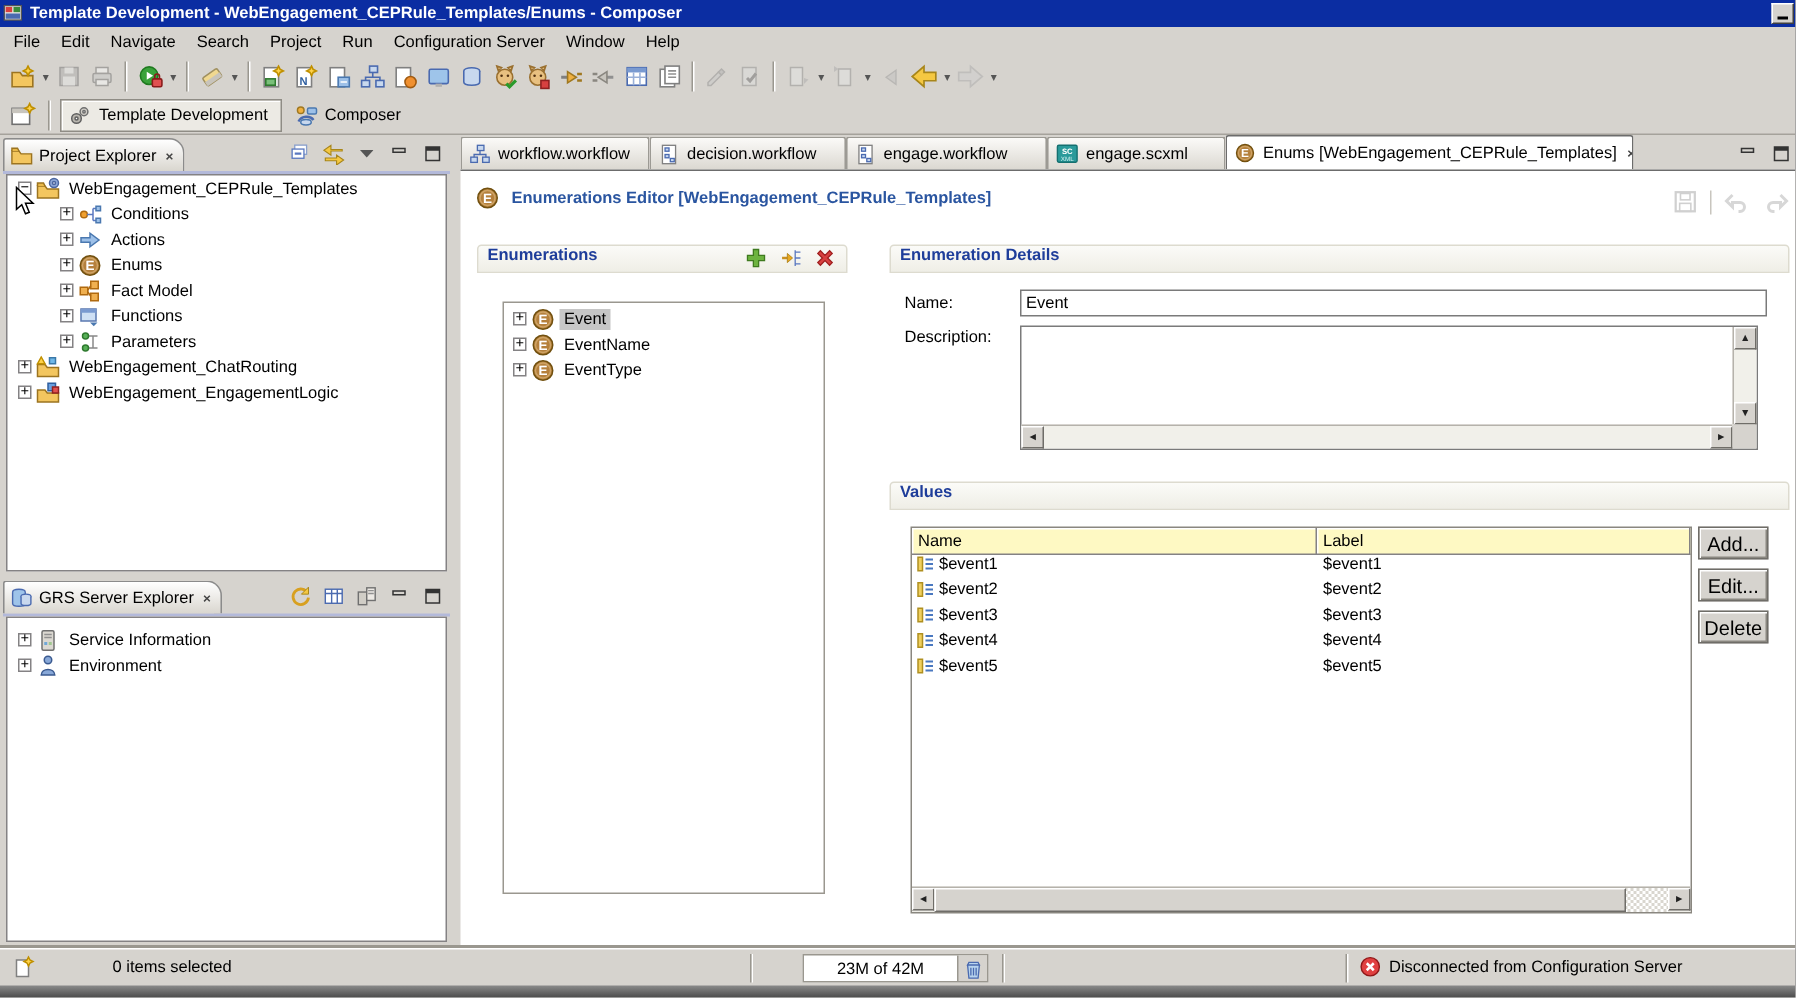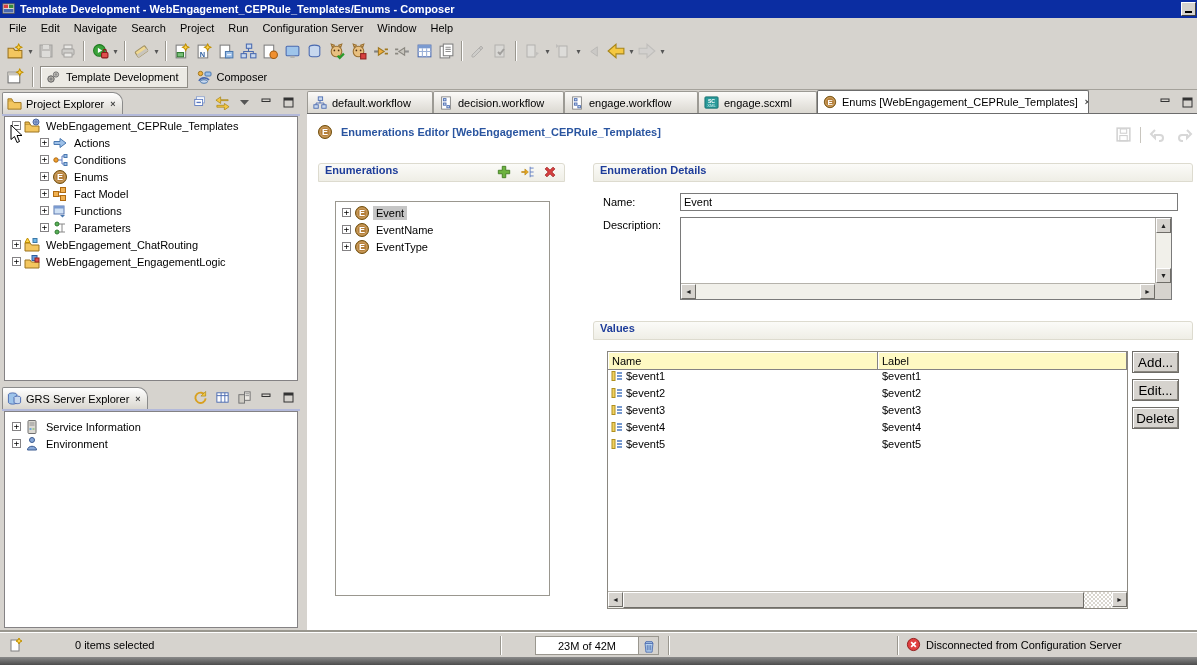--- a/index.html
+++ b/index.html
@@ -419,37 +419,37 @@
               <circle cx="12" cy="4" r="1" fill="#fff" stroke="#4c66a0"></circle>
             </svg>
           </span>
         <span class="tlabel">WebEngagement_CEPRule_Templates</span>
       </div>
       <div class="trow">
         <span style="width:35px;"></span>
           <span class="xbox plus"></span>
         <span class="ticon">
             <svg width="16" height="16" viewBox="0 0 16 16">
-              <path d="M2 6.5h6V3.5l6 4.5-6 4.5V9.5H2z" fill="#9dc0e8" stroke="#4a78b0"></path>
-            </svg>
-          </span>
-        <span class="tlabel">Actions</span>
-      </div>
-      <div class="trow">
-        <span style="width:35px;"></span>
-          <span class="xbox plus"></span>
-        <span class="ticon">
-            <svg width="16" height="16" viewBox="0 0 16 16">
               <circle cx="4" cy="8" r="2.2" fill="#f0a030" stroke="#b06a10"></circle>
               <path d="M6 8h4M10 4v8M10 4h2M10 12h2" stroke="#5a78c0" fill="none"></path>
               <rect x="12" y="2.5" width="3" height="3" fill="#9dc0e8" stroke="#4a78b0"></rect>
               <rect x="12" y="10.5" width="3" height="3" fill="#9dc0e8" stroke="#4a78b0"></rect>
             </svg>
           </span>
         <span class="tlabel">Conditions</span>
+      </div>
+      <div class="trow">
+        <span style="width:35px;"></span>
+          <span class="xbox plus"></span>
+        <span class="ticon">
+            <svg width="16" height="16" viewBox="0 0 16 16">
+              <path d="M2 6.5h6V3.5l6 4.5-6 4.5V9.5H2z" fill="#9dc0e8" stroke="#4a78b0"></path>
+            </svg>
+          </span>
+        <span class="tlabel">Actions</span>
       </div>
       <div class="trow">
         <span style="width:35px;"></span>
           <span class="xbox plus"></span>
         <span class="ticon">
             <svg width="16" height="16" viewBox="0 0 16 16">
               <circle cx="8" cy="8" r="6.5" fill="#b5803c" stroke="#71500f"></circle>
               <circle cx="8" cy="8" r="5" fill="none" stroke="#d9b276" opacity="0.7"></circle>
               <text x="8" y="11.2" font-size="9" font-weight="bold" fill="#fff" text-anchor="middle" font-family="sans-serif">E</text>
             </svg>
@@ -600,21 +600,21 @@
     <div class="etabs">
       <span class="etab" style="width:126px;">
         <span>
             <svg width="14" height="14" viewBox="0 0 16 16">
               <rect x="6" y="1" width="5" height="4" fill="#c8d8ee" stroke="#4a6ab0"></rect>
               <rect x="1" y="10" width="5" height="4" fill="#c8d8ee" stroke="#4a6ab0"></rect>
               <rect x="10" y="10" width="5" height="4" fill="#c8d8ee" stroke="#4a6ab0"></rect>
               <path d="M8 5v3M3.5 10V8h9v2" stroke="#4a6ab0" fill="none"></path>
             </svg>
           </span>
-        <span>default.workflow</span>
+        <span>workflow.workflow</span>
       </span>
       <span class="etab" style="width:131px;">
         <span>
             <svg width="14" height="14" viewBox="0 0 16 16">
               <rect x="3" y="1" width="10" height="14" fill="#fff" stroke="#808080"></rect>
               <rect x="5" y="3" width="3" height="2.5" fill="#c8d8ee" stroke="#4a6ab0"></rect>
               <rect x="5" y="8" width="3" height="2.5" fill="#c8d8ee" stroke="#4a6ab0"></rect>
               <rect x="9" y="11" width="3" height="2.5" fill="#c8d8ee" stroke="#4a6ab0"></rect>
             </svg>
           </span>

